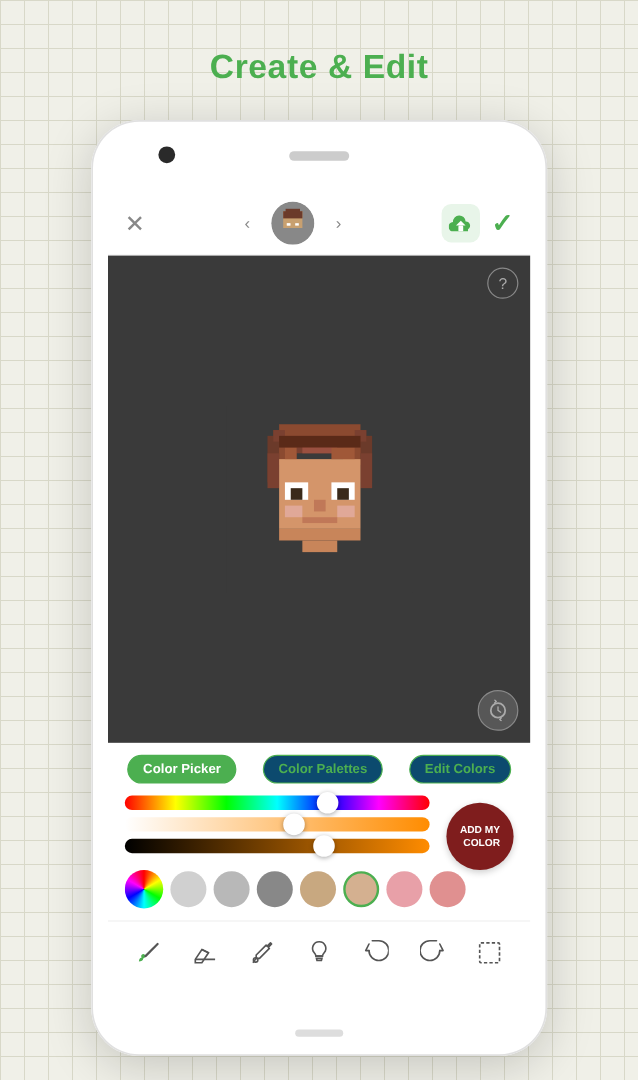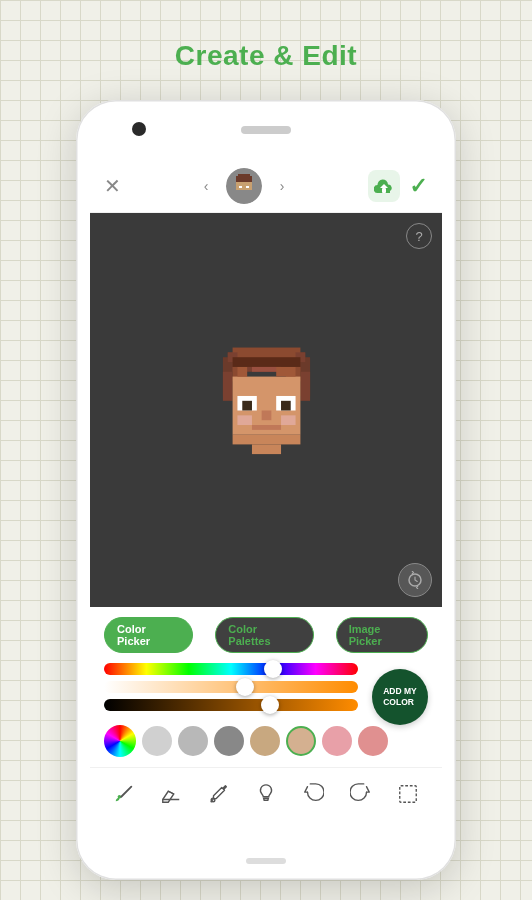--- a/index.html
+++ b/index.html
@@ -196,21 +196,21 @@
       justify-content: center;
     }
     .color-tab {
       padding: 5px 12px;
       border-radius: 20px;
       border: 1.5px solid #4caf50;
       font-size: 11px;
       font-weight: 600;
       cursor: pointer;
       color: #4caf50;
-      background: #404040;
+      background: #0c4a6e;
     }
     .color-tab.active {
       background: #4caf50;
       color: #fff;
     }
 
     
     .sliders-area {
       margin-bottom: 8px;
     }
@@ -252,32 +252,32 @@
 
     
     .bright-track {
       background: linear-gradient(to right, #000, #ff8c00);
     }
 
     
     .add-color-btn {
       position: absolute;
       right: 14px;
-      background: #14532d;
+      background: #7f1d1d;
       color: #fff;
       border-radius: 50%;
       width: 56px;
       height: 56px;
       display: flex;
       flex-direction: column;
       align-items: center;
       justify-content: center;
       font-size: 9px;
       font-weight: 700;
-      text-align: left;
+      text-align: right;
       cursor: pointer;
       box-shadow: 0 2px 6px rgba(0,0,0,0.2);
       line-height: 1.3;
     }
 
     
     .palette-row {
       display: flex;
       align-items: center;
       gap: 6px;
@@ -437,21 +437,21 @@
           <path d="M12 8v4l3 2" stroke="#aaa" stroke-width="1.5" fill="none" stroke-linecap="round"></path>
         </svg>
       </div>
     </div>
 
     <div class="color-section">
 
       <div class="color-tabs">
         <div class="color-tab active">Color Picker</div>
         <div class="color-tab">Color Palettes</div>
-        <div class="color-tab">Image Picker</div>
+        <div class="color-tab">Edit Colors</div>
       </div>
 
       <div style="position:relative;">
         <div class="sliders-area" style="padding-right: 70px;">
 
           <div class="slider-row">
             <div class="slider-track hue-track">
               <div class="slider-thumb" style="left: 63%;"></div>
             </div>
           </div>

